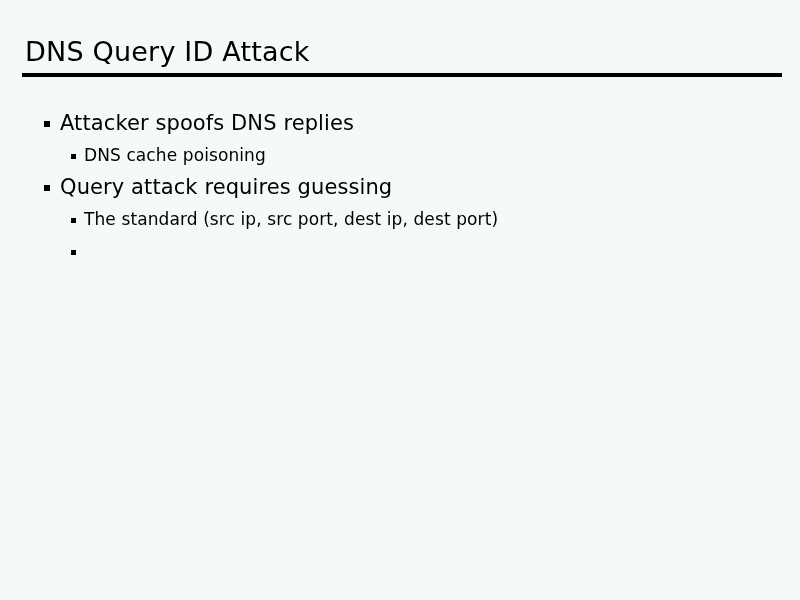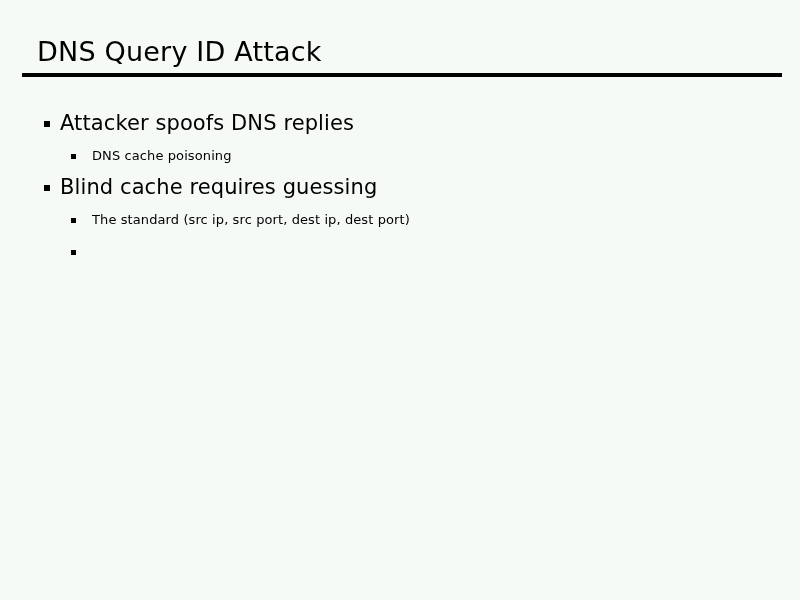--- a/index.html
+++ b/index.html
@@ -35,21 +35,20 @@
     position: absolute;
     left: 25px;
     top: 36px;
     font-family: "DejaVu Sans", sans-serif;
     font-size: 27px;
     font-weight: 400;
     line-height: 32px;
     letter-spacing: 0.2px;
     color: #000000;
     white-space: nowrap;
-    margin-left: 12px;
   }
 
   .title-rule {
     position: absolute;
     left: 22px;
     top: 73px;
     width: 760px;
     height: 4px;
     background: #000000;
   }
@@ -102,23 +101,23 @@
   }
 
   
   .level-2 .marker {
     left: 71px;
     top: 14px;
     width: 5px;
     height: 5px;
   }
   .level-2 .bullet-text {
-    left: 92px;
+    left: 84px;
     top: 2px;
-    font-size: 13px;
+    font-size: 17px;
     line-height: 27px;
     letter-spacing: 0.1px;
   }
 </style>
 </head>
 <body>
 
 <div class="slide">
 
   <div class="title-block">
@@ -133,21 +132,21 @@
       <span class="bullet-text">Attacker spoofs DNS replies</span>
     </li>
 
     <li class="bullet-row level-2">
       <span class="marker"></span>
       <span class="bullet-text">DNS cache poisoning</span>
     </li>
 
     <li class="bullet-row level-1">
       <span class="marker"></span>
-      <span class="bullet-text">Blind cache requires guessing</span>
+      <span class="bullet-text">Query attack requires guessing</span>
     </li>
 
     <li class="bullet-row level-2">
       <span class="marker"></span>
       <span class="bullet-text">The standard (src ip, src port, dest ip, dest port)</span>
     </li>
 
     <li class="bullet-row level-2">
       <span class="marker"></span>
     </li>

